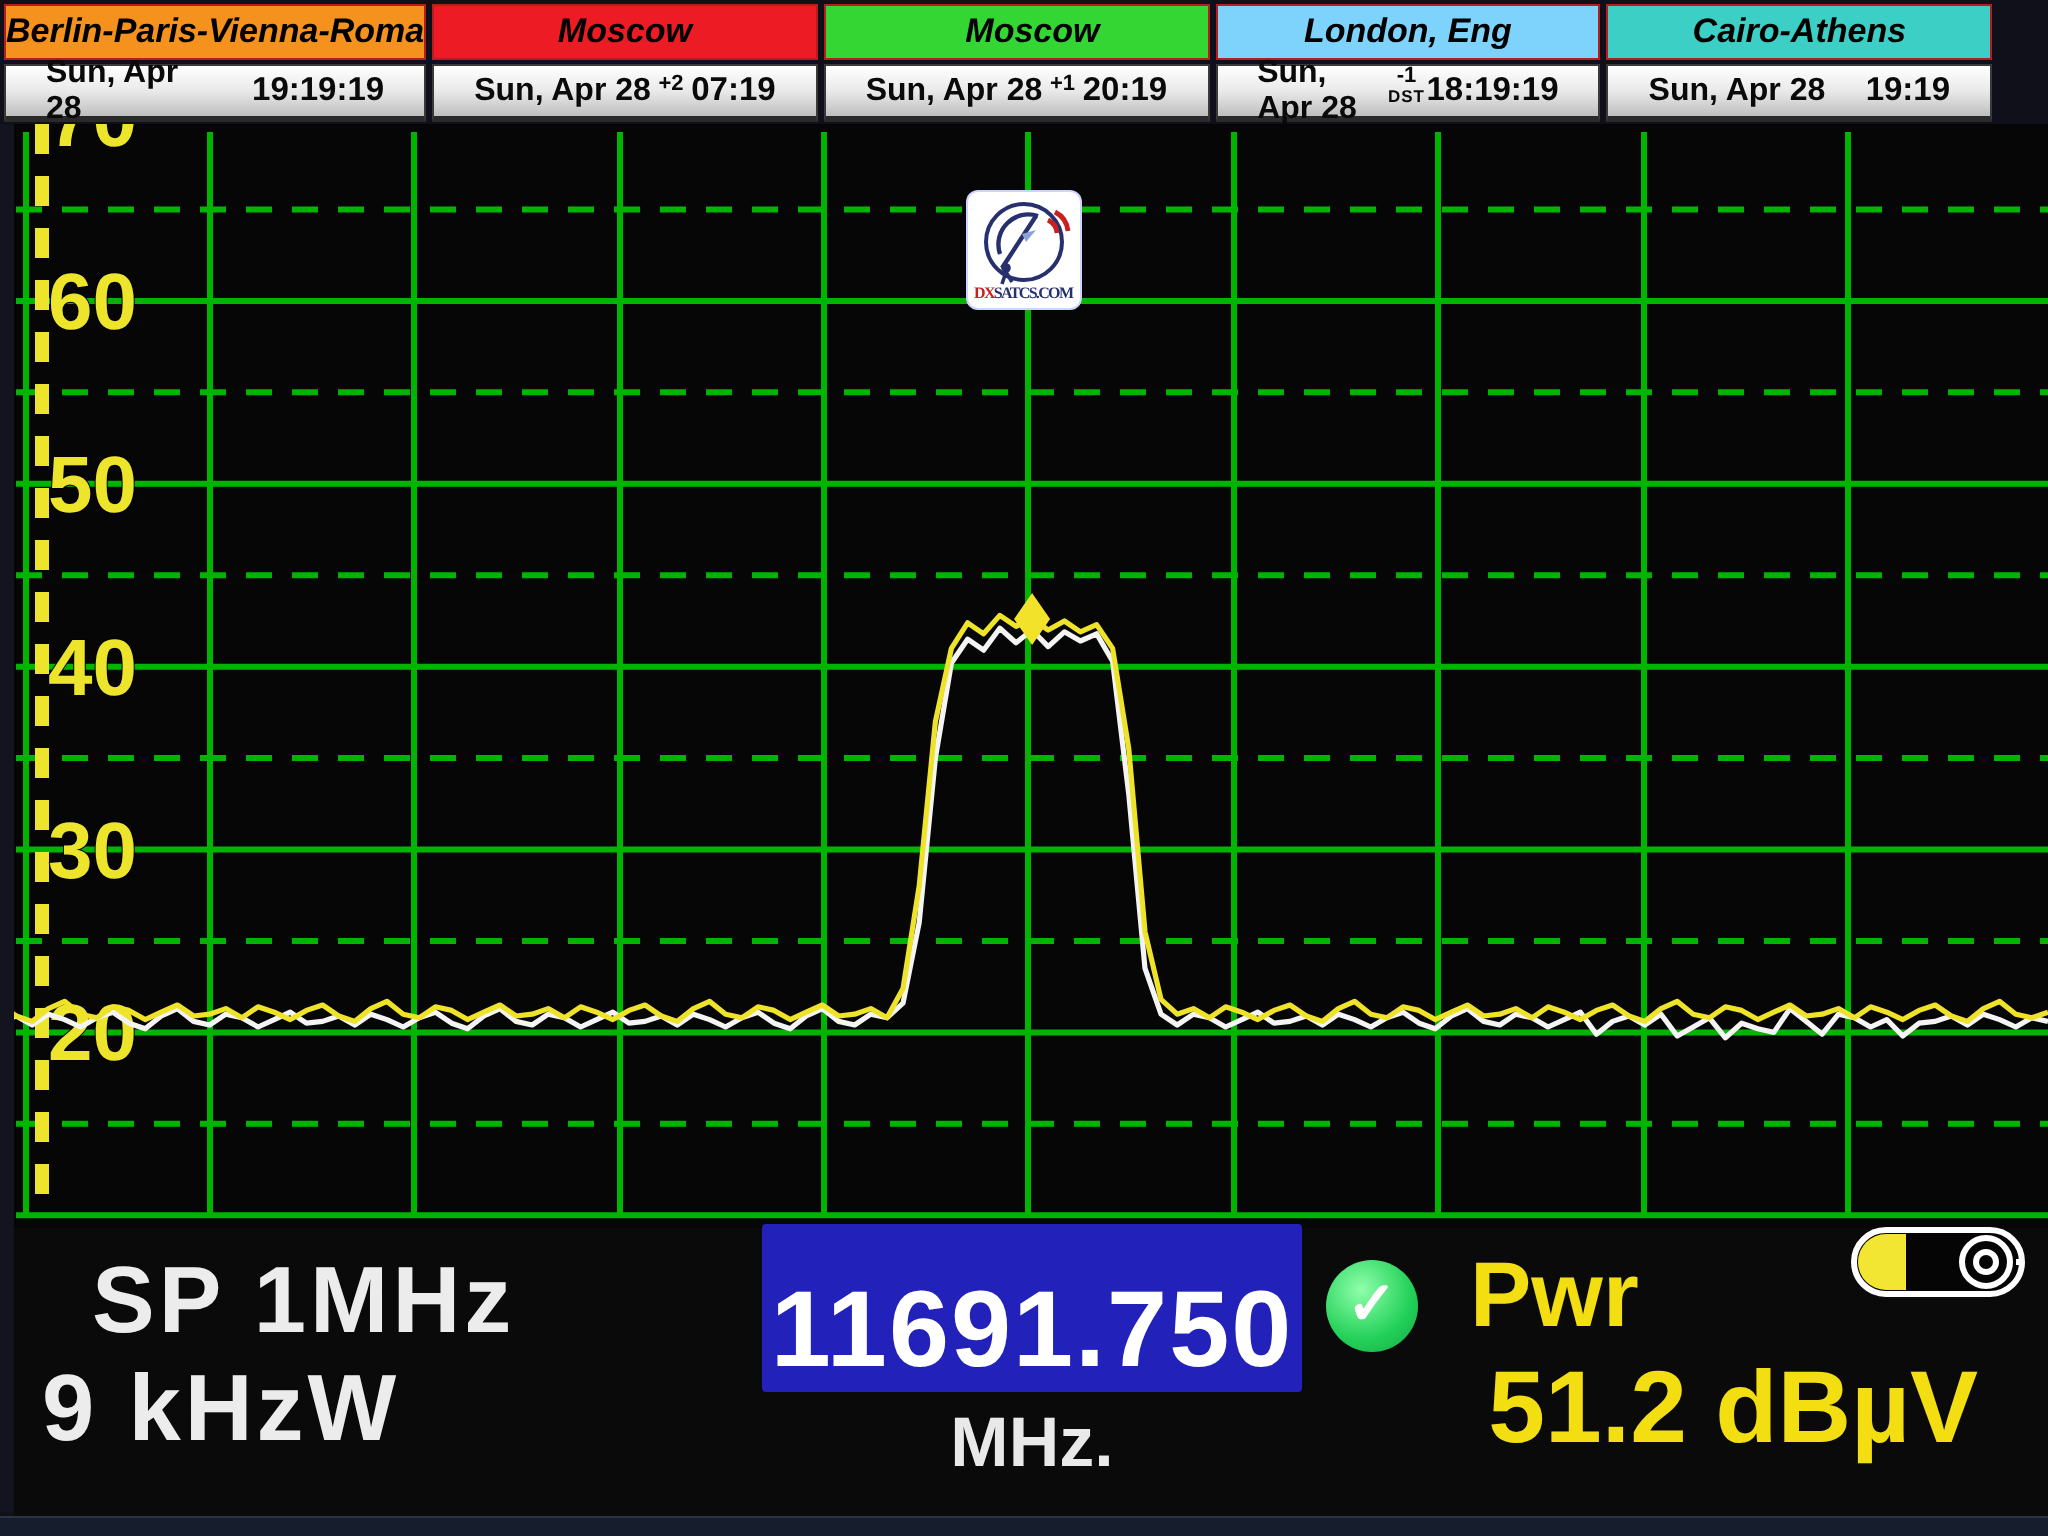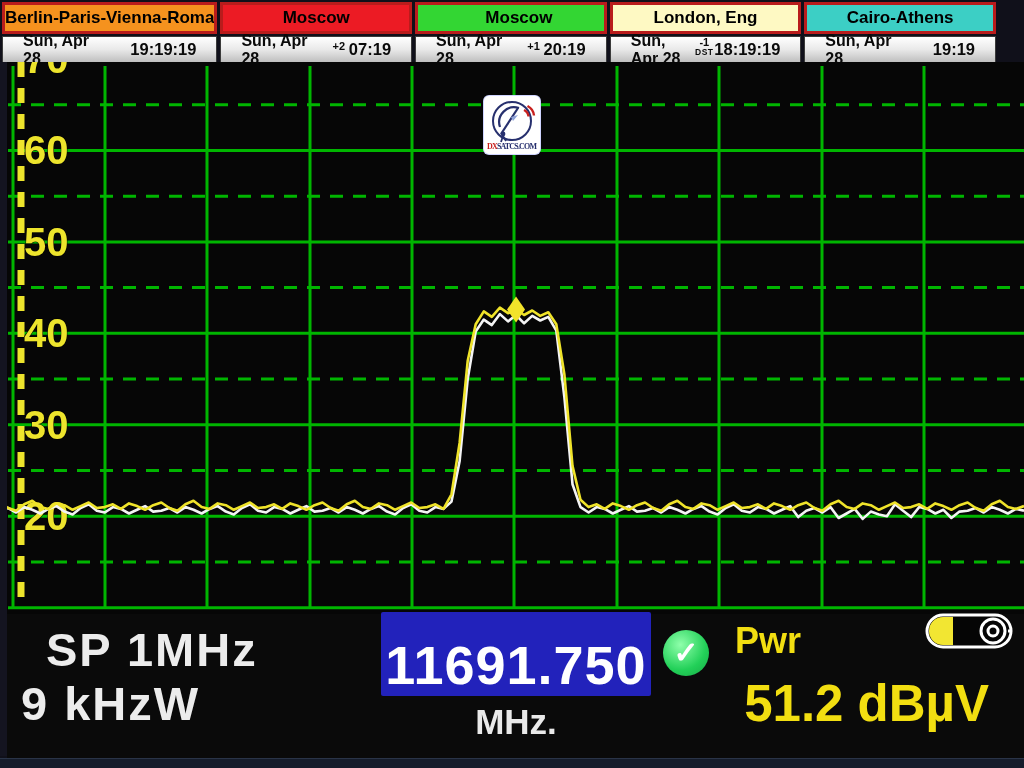--- a/index.html
+++ b/index.html
@@ -2,22 +2,22 @@
 <html><head>
 <meta charset="utf-8">
 <style>
   html,body{margin:0;padding:0;background:#10101a;}
   .screen{position:relative;width:1024px;height:768px;background:#10101a;overflow:hidden;
           font-family:"Liberation Sans",sans-serif;}
 
   
   .clockbar{position:absolute;top:2px;left:2px;width:994px;display:flex;gap:3px;}
   .clock-panel{flex:1 1 0;display:flex;flex-direction:column;}
-  .city{height:26px;border:3px solid #b91c1c;display:flex;align-items:center;justify-content:center;
-        font-weight:bold;font-size:17px;color:#000;letter-spacing:0px;white-space:nowrap;overflow:hidden;}
+  .city{height:26px;border:1px solid #b91c1c;display:flex;align-items:center;justify-content:center;
+        font-style:italic;font-weight:bold;font-size:17px;color:#000;letter-spacing:0px;white-space:nowrap;overflow:hidden;}
   .timecell{height:25px;margin-top:2px;border:1px solid #3a3a3a;border-bottom:3px solid #2a2a2a;
         background:linear-gradient(180deg,#ffffff 0%,#e9e9e9 50%,#bfbfbf 100%);
         display:flex;align-items:center;justify-content:space-between;padding:0 20px;
         font-weight:bold;font-size:16px;color:#0a0a0a;}
   .tz{display:inline-flex;flex-direction:column;align-items:center;line-height:1;margin-top:-6px;min-width:20px;}
   .tz-num{font-size:11px;font-weight:bold;}
   .tz-lbl{font-size:8.5px;font-weight:bold;letter-spacing:.5px;}
   .time{font-size:16.5px;}
 
   
@@ -32,21 +32,21 @@
   .bw-label{position:absolute;left:14px;top:62px;font-size:47px;font-weight:bold;color:#ececec;letter-spacing:2px;white-space:nowrap;}
   .freq-box{position:absolute;left:374px;top:-2px;width:270px;height:84px;border-radius:2px;
         display:flex;align-items:flex-end;justify-content:center;}
   .freq-value{font-size:54px;font-weight:bold;color:#ffffff;letter-spacing:1px;}
   .freq-unit{position:absolute;left:374px;top:88px;width:270px;text-align:center;
         font-size:35px;font-weight:bold;color:#e9e9e9;}
   .check{position:absolute;left:656px;top:16px;width:46px;height:46px;border-radius:50%;
         background:radial-gradient(circle at 38% 32%,#8fffab,#22d058 60%,#17a845);
         display:flex;align-items:center;justify-content:center;}
   .check span{color:#ffffff;font-size:30px;font-weight:900;transform:translateY(-1px);}
-  .pwr-label{position:absolute;left:728px;top:6px;font-size:36px;font-weight:bold;text-align:right;}
+  .pwr-label{position:absolute;left:728px;top:6px;font-size:46px;font-weight:bold;text-align:right;}
   .pwr-value{position:absolute;left:682px;top:60px;width:300px;text-align:right;font-size:51px;font-weight:bold;white-space:nowrap;}
   .toggle{position:absolute;right:10px;top:-4px;width:90px;height:42px;}
   .bottom-strip{position:absolute;top:758px;left:0;width:1024px;height:10px;background:#161d2c;border-top:1px solid #2a3448;}
 </style>
 </head>
 <body>
 
 <div class="screen">
 
   <div class="clockbar">
@@ -81,21 +81,21 @@
         <span class="date">Sun, Apr 28</span>
         <span class="tz">
           <span class="tz-num">+1</span>
           <span class="tz-lbl"></span>
         </span>
         <span class="time">20:19</span>
       </div>
     </div>
 
     <div class="clock-panel">
-      <div class="city" style="background: #fef9c3;">London, Eng</div>
+      <div class="city" style="background: #7dd3fc;">London, Eng</div>
       <div class="timecell">
         <span class="date">Sun, Apr 28</span>
         <span class="tz">
           <span class="tz-num">-1</span>
           <span class="tz-lbl">DST</span>
         </span>
         <span class="time">18:19:19</span>
       </div>
     </div>
 

